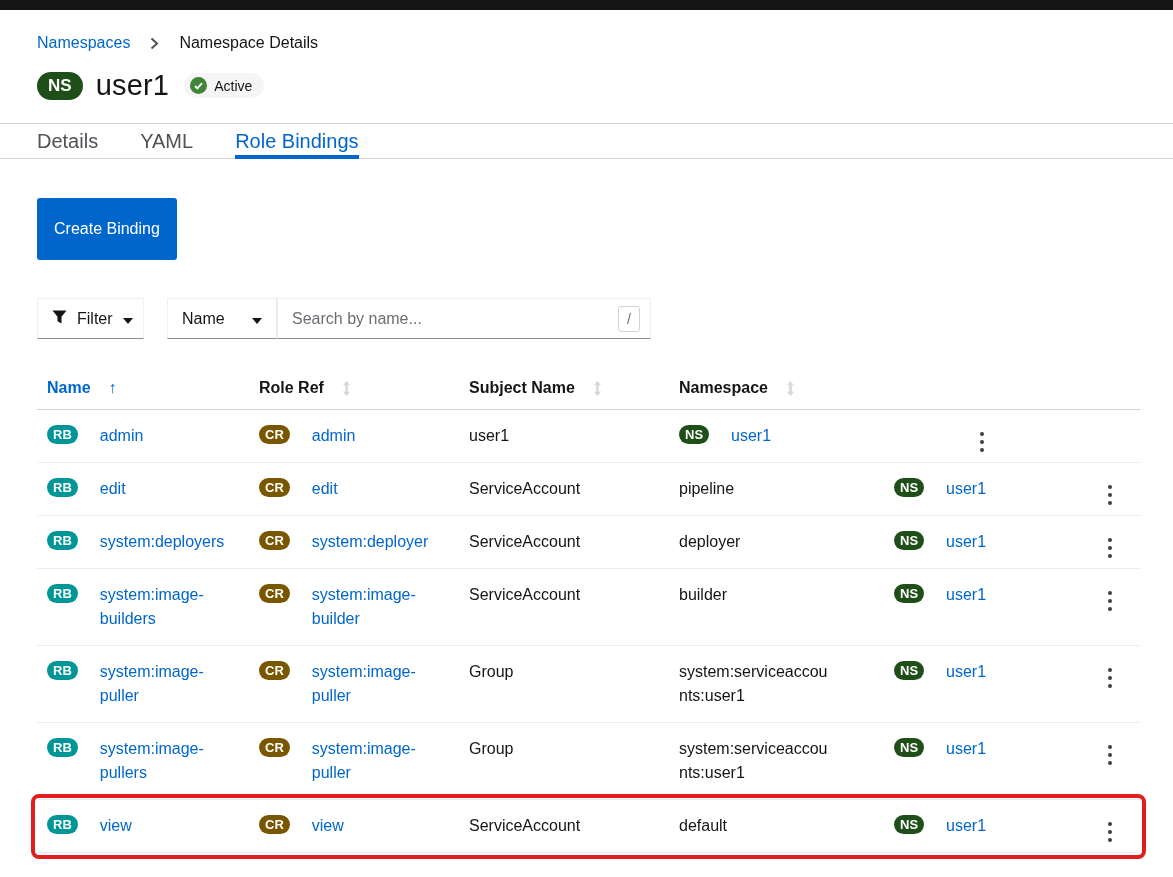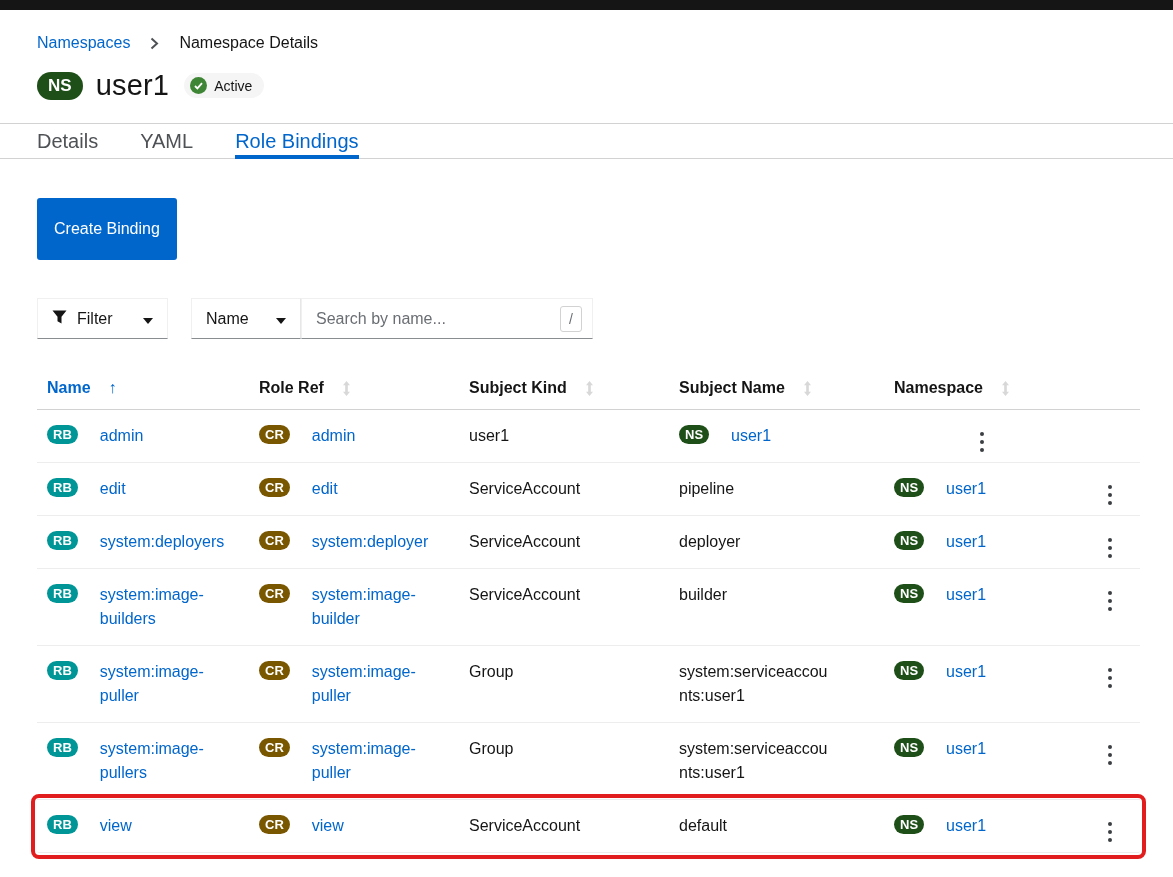--- a/index.html
+++ b/index.html
@@ -43,26 +43,26 @@
   .tab.active{color:var(--primary);}
   .tab.active::after{content:"";position:absolute;left:0;right:0;bottom:-1px;
     height:4px;background:var(--primary);}
   .content{padding:0 33px 0 37px;}
   .btn-primary{margin-top:39px;background:var(--primary);color:#fff;border:none;
     font-size:16px;padding:22px 17px;border-radius:3px;cursor:pointer;
     font-family:inherit;}
   .toolbar{margin-top:38px;display:flex;gap:23px;align-items:stretch;}
   .control{background:#fff;border:1px solid #f0f0f0;border-bottom:1px solid var(--border-dark);
     display:flex;align-items:center;font-size:16px;}
-  .filter-toggle{width:131px;padding:0 14px;gap:10px;cursor:pointer;justify-content:space-between;height:41px;}
+  .filter-toggle{width:107px;padding:0 14px;gap:10px;cursor:pointer;justify-content:space-between;height:41px;}
   .filter-left{display:flex;align-items:center;gap:10px;}
   .input-group{display:flex;height:41px;}
   .name-toggle{width:110px;padding:0 14px;cursor:pointer;justify-content:space-between;
     border-right:1px solid #e7e7e7;}
-  .search-wrap{display:flex;align-items:center;width:292px;padding:0 10px 0 14px;}
+  .search-wrap{display:flex;align-items:center;width:374px;padding:0 10px 0 14px;}
   .search-wrap input{flex:1;border:none;outline:none;font-size:16px;color:var(--text);
     font-family:inherit;background:transparent;}
   .search-wrap input::placeholder{color:#6a6e73;}
   .kbd-hint{border:1px solid var(--border-mid);border-radius:3px;color:var(--muted);
     font-size:14px;width:22px;height:26px;display:flex;align-items:center;
     justify-content:center;}
   .caret{display:inline-block;}
   .table{margin-top:30px;width:1103px;}
   .tr{display:grid;grid-template-columns:212px 210px 210px 215px 196px 60px;
     align-items:start;border-bottom:1px solid var(--border-light);}
@@ -164,26 +164,20 @@
         <span>Name</span>
         <span class="sort-up">↑</span>
       </div>
       <div class="th">
         <span>Role Ref</span>
         <svg width="9" height="15" viewBox="0 0 9 15">
             <path d="M4.5 0 L8 4.3 H5.8 V10.7 H8 L4.5 15 L1 10.7 H3.2 V4.3 H1 Z" fill="#d8d8d8"></path>
           </svg>
       </div>
       <div class="th">
-        <span>Subject Kind</span>
-        <svg width="9" height="15" viewBox="0 0 9 15">
-            <path d="M4.5 0 L8 4.3 H5.8 V10.7 H8 L4.5 15 L1 10.7 H3.2 V4.3 H1 Z" fill="#d8d8d8"></path>
-          </svg>
-      </div>
-      <div class="th">
         <span>Subject Name</span>
         <svg width="9" height="15" viewBox="0 0 9 15">
             <path d="M4.5 0 L8 4.3 H5.8 V10.7 H8 L4.5 15 L1 10.7 H3.2 V4.3 H1 Z" fill="#d8d8d8"></path>
           </svg>
       </div>
       <div class="th">
         <span>Namespace</span>
         <svg width="9" height="15" viewBox="0 0 9 15">
             <path d="M4.5 0 L8 4.3 H5.8 V10.7 H8 L4.5 15 L1 10.7 H3.2 V4.3 H1 Z" fill="#d8d8d8"></path>
           </svg>

